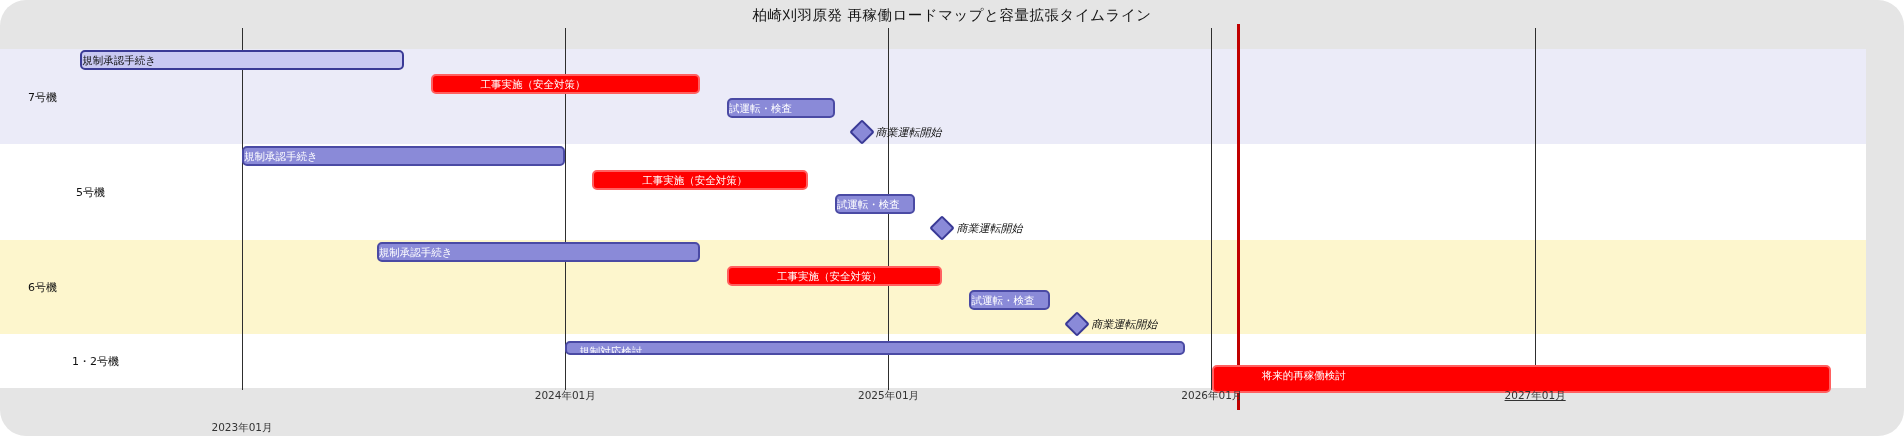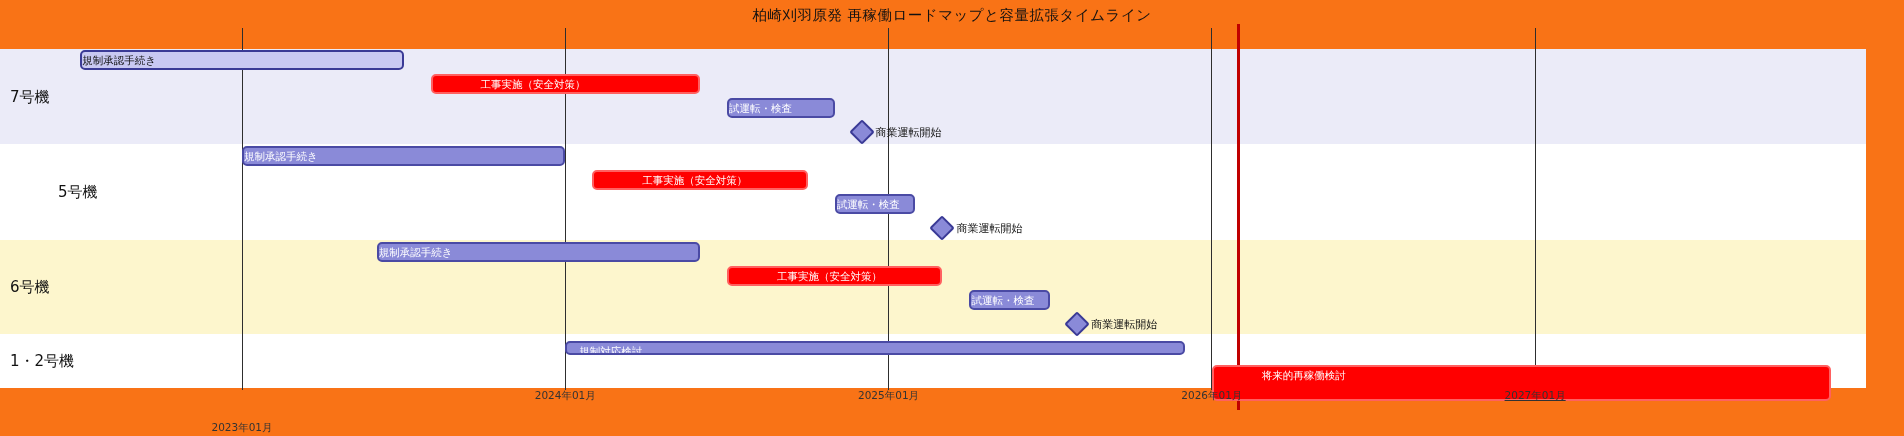--- a/index.html
+++ b/index.html
@@ -1,66 +1,66 @@
 <!DOCTYPE html>
 <html><head>
 <meta charset="utf-8">
 <style>
   html,body{margin:0;padding:0;background:#ffffff;}
   .stage{
-    position:relative;width:1904px;height:436px;background:#f97316;
-    font-family:"DejaVu Sans","Liberation Sans",sans-serif;overflow:hidden;
+    position:relative;width:1904px;height:436px;background:#e5e5e5;
+    font-family:"DejaVu Sans","Liberation Sans",sans-serif;overflow:hidden;border-radius:26px;
   }
   .chart-title{
     position:absolute;top:6px;left:0;width:1904px;text-align:center;
     font-size:14.5px;color:#111;letter-spacing:.5px;
   }
   .layer{position:absolute;inset:0;}
   .band{position:absolute;left:0;width:1866px;}
   .row-label{
-    position:absolute;left:10px;font-size:15px;color:#111;white-space:nowrap;
+    position:absolute;left:28px;font-size:11px;color:#111;white-space:nowrap;
     transform:translateY(-50%);
   }
   .gridline{position:absolute;top:28px;height:362px;width:1px;background:#2e2e2e;}
   .ref-line{position:absolute;top:24px;height:386px;width:3px;background:#c00000;}
   .bar{
     position:absolute;height:20px;box-sizing:border-box;border-radius:5px;
     border:2px solid transparent;font-size:10.5px;line-height:16px;
     text-align:left;white-space:nowrap;overflow:hidden;
   }
   .bar.light{background:#c9c9f2;border-color:#3a3a96;color:#111;}
   .bar.purple{background:#8a8ad8;border-color:#4a4aa4;color:#fff;}
   .bar.red{background:#ff0000;border-color:#ff6060;color:#fff;padding-left:48px;}
   .diamond{
     position:absolute;width:14px;height:14px;background:#8a8ad8;
     border:2px solid #3a3a96;border-radius:2px;transform:rotate(45deg);
     box-sizing:content-box;
   }
   .milestone-label{
-    position:absolute;font-size:11px;color:#111;white-space:nowrap;
+    position:absolute;font-size:11px;font-style:italic;color:#111;white-space:nowrap;
   }
   .axis-label{
     position:absolute;width:90px;text-align:center;font-size:10.5px;color:#333;
     top:389px;white-space:nowrap;
   }
 </style>
 </head>
 <body>
 
 <div class="stage">
   <div class="chart-title">柏崎刈羽原発 再稼働ロードマップと容量拡張タイムライン</div>
   <div class="layer" id="bands-layer">
       <div class="band" style="top: 49px; height: 95px; background: rgb(235, 235, 248);"></div>
       <div class="row-label" style="top: 96.5px;">7号機</div>
       <div class="band" style="top: 144px; height: 96px; background: rgb(255, 255, 255);"></div>
       <div class="row-label" style="top: 192px; margin-left: 48px;">5号機</div>
       <div class="band" style="top: 240px; height: 94px; background: rgb(253, 246, 205);"></div>
       <div class="row-label" style="top: 287px;">6号機</div>
       <div class="band" style="top: 334px; height: 54px; background: rgb(255, 255, 255);"></div>
-      <div class="row-label" style="top: 361px;">1・2号機</div>
+      <div class="row-label" style="top: 361px; margin-left: 44px;">1・2号機</div>
     </div>
   <div class="layer" id="grid-layer">
       <div class="gridline" style="left: 241.5px;"></div>
       <div class="gridline" style="left: 564.78px;"></div>
       <div class="gridline" style="left: 888.06px;"></div>
       <div class="gridline" style="left: 1211.34px;"></div>
       <div class="gridline" style="left: 1534.62px;"></div>
       <div class="ref-line" style="left: 1237.28px; background: rgb(192, 0, 0);"></div>
     </div>
   <div class="layer" id="bars-layer">
@@ -73,21 +73,21 @@
       <div class="bar red" style="left: 592.22px; width: 215.52px; top: 170px; height: 20px;">工事実施（安全対策）</div>
       <div class="bar purple" style="left: 834.68px; width: 80.82px; top: 194px; height: 20px;">試運転・検査</div>
       <div class="diamond" style="left: 933.44px; top: 219px;"></div>
       <div class="milestone-label" style="left: 956.44px; top: 221px;">商業運転開始</div>
       <div class="bar purple" style="left: 376.7px; width: 323.28px; top: 242px; height: 20px;">規制承認手続き</div>
       <div class="bar red" style="left: 726.92px; width: 215.52px; top: 266px; height: 20px;">工事実施（安全対策）</div>
       <div class="bar purple" style="left: 969.38px; width: 80.82px; top: 290px; height: 20px;">試運転・検査</div>
       <div class="diamond" style="left: 1068.14px; top: 315px;"></div>
       <div class="milestone-label" style="left: 1091.14px; top: 317px;">商業運転開始</div>
       <div class="bar purple" style="left: 565.28px; width: 619.62px; top: 341px; height: 14px; padding-left: 12px;">規制対応検討</div>
-      <div class="bar red" style="left: 1211.84px; width: 619.62px; top: 365px; height: 36px;">将来的再稼働検討</div>
+      <div class="bar red" style="left: 1211.84px; width: 619.62px; top: 365px; height: 28px;">将来的再稼働検討</div>
     </div>
   <div class="layer" id="axis-layer">
       <div class="axis-label" style="left: 197px; margin-top: 32px;">2023年01月</div>
       <div class="axis-label" style="left: 520.28px;">2024年01月</div>
       <div class="axis-label" style="left: 843.56px;">2025年01月</div>
       <div class="axis-label" style="left: 1166.84px;">2026年01月</div>
       <div class="axis-label" style="left: 1490.12px; text-decoration: underline;">2027年01月</div>
     </div>
 </div>
 

